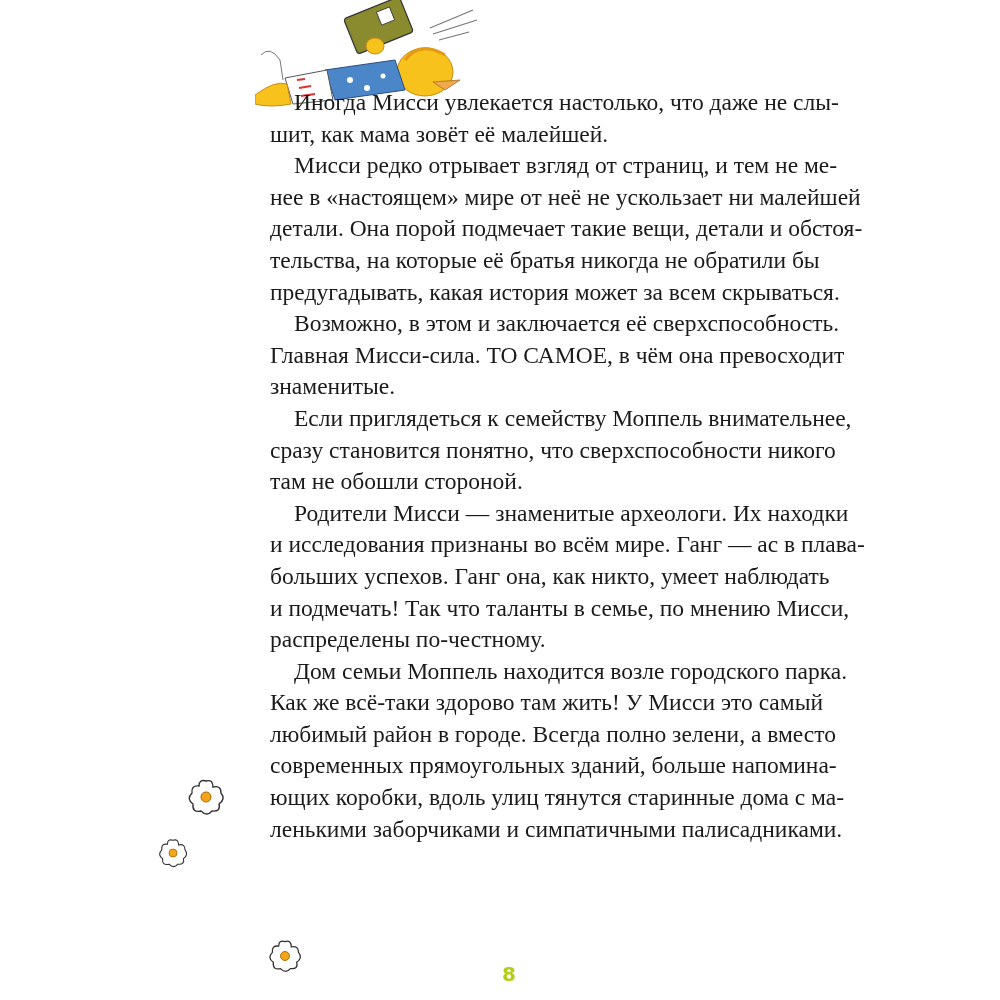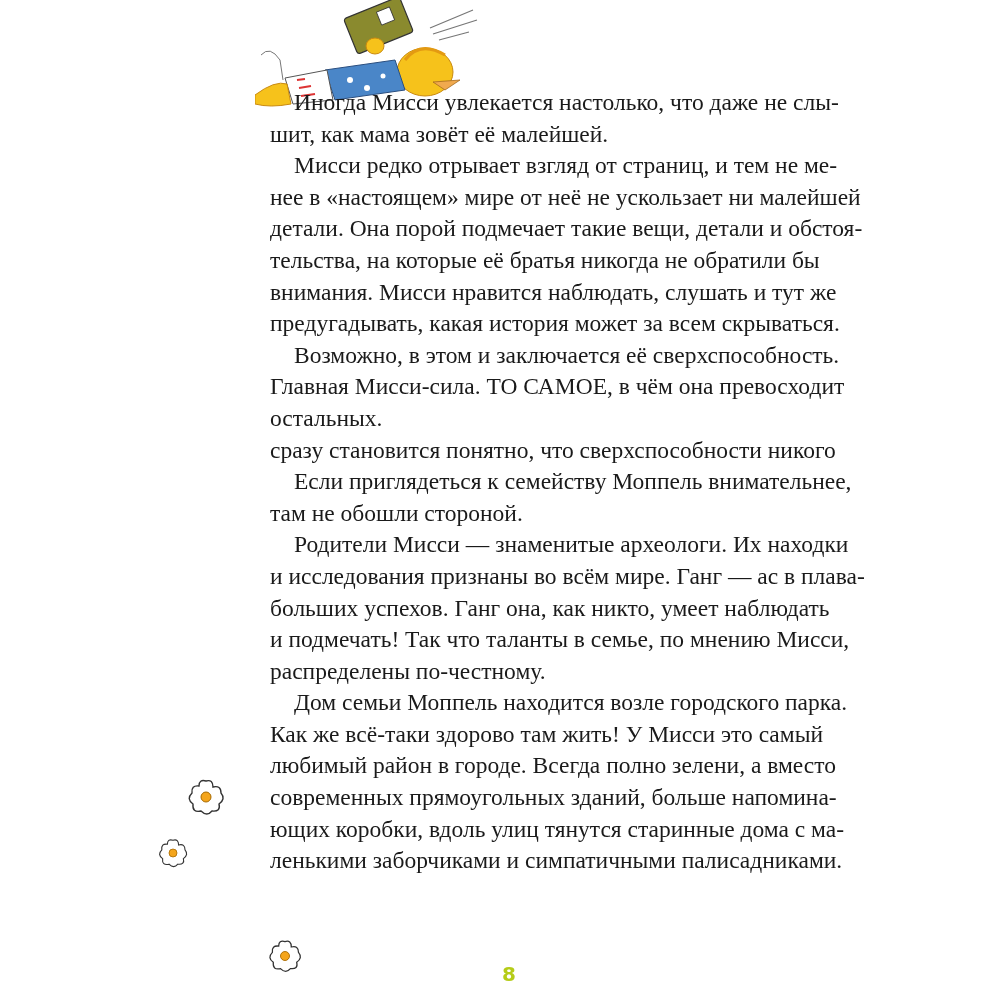--- a/index.html
+++ b/index.html
@@ -56,31 +56,30 @@
   <div class="text-block">
     <p class="para">
       <span class="line first">Иногда Мисси увлекается настолько, что даже не слы-</span>
       <span class="line last">шит, как мама зовёт её малейшей.</span>
     </p>
     <p class="para">
       <span class="line first">Мисси редко отрывает взгляд от страниц, и тем не ме-</span>
       <span class="line">нее в «настоящем» мире от неё не ускользает ни малейшей</span>
       <span class="line">детали. Она порой подмечает такие вещи, детали и обстоя-</span>
       <span class="line">тельства, на которые её братья никогда не обратили бы</span>
-      <span class="line">внимания. Мисси нравится наблюдать, слушать и тут же</span>
       <span class="line last">предугадывать, какая история может за всем скрываться.</span>
     </p>
     <p class="para">
       <span class="line first">Возможно, в этом и заключается её сверхспособность.</span>
       <span class="line">Главная Мисси-сила. ТО САМОЕ, в чём она превосходит</span>
-      <span class="line last">остальных.</span>
+      <span class="line last">знаменитые.</span>
     </p>
     <p class="para">
+      <span class="line first">Если приглядеться к семейству Моппель внимательнее,</span>
       <span class="line">сразу становится понятно, что сверхспособности никого</span>
-      <span class="line first">Если приглядеться к семейству Моппель внимательнее,</span>
       <span class="line last">там не обошли стороной.</span>
     </p>
     <p class="para">
       <span class="line first">Родители Мисси — знаменитые археологи. Их находки</span>
       <span class="line">и исследования признаны во всём мире. Ганг — ас в плава-</span>
     </p>
     <p class="para">
       <span class="line">больших успехов. Ганг она, как никто, умеет наблюдать</span>
       <span class="line">и подмечать! Так что таланты в семье, по мнению Мисси,</span>
       <span class="line last">распределены по-честному.</span>

